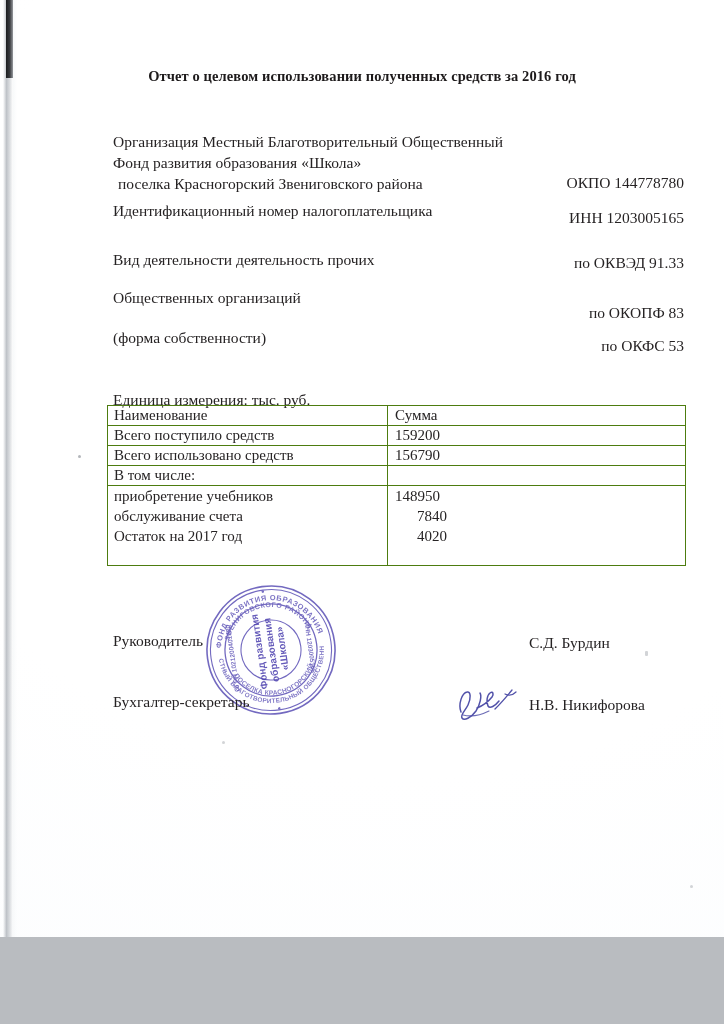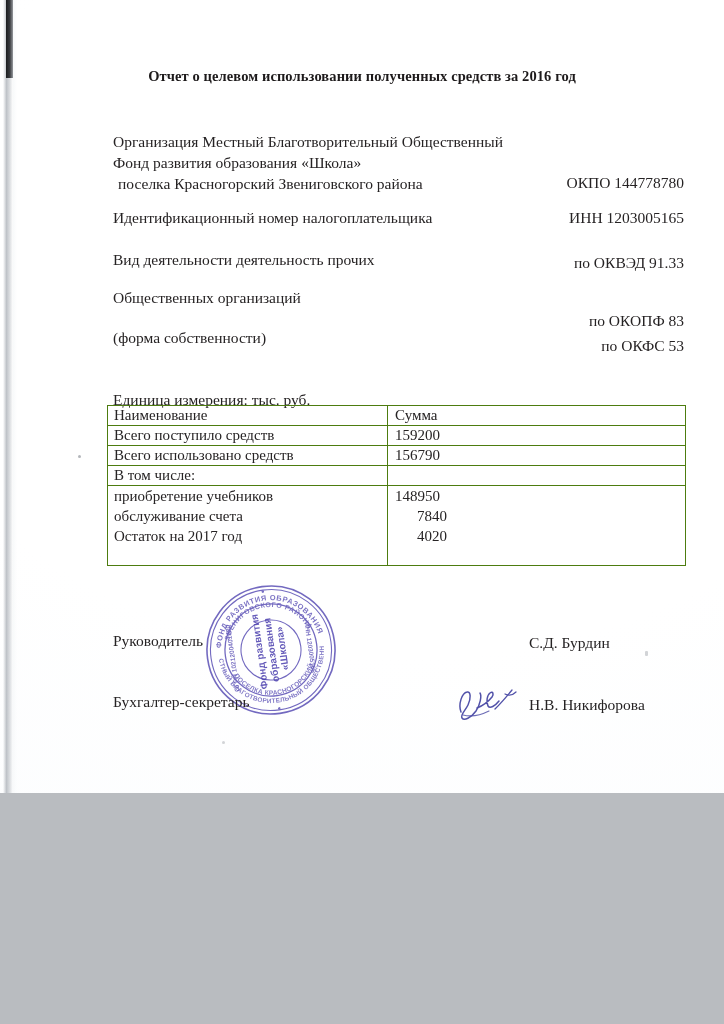--- a/index.html
+++ b/index.html
@@ -3,21 +3,21 @@
 <meta charset="utf-8">
 <style>
   html, body {
     margin: 0;
     padding: 0;
     background: #b9bcc0;
   }
   #page {
     position: relative;
     width: 724px;
-    height: 793px;
+    height: 937px;
     background: #fef9c3;
     overflow: hidden;
     font-family: "Liberation Serif", serif;
     color: #231f20;
   }
   
   #scan-edge-dark {
     position: absolute;
     left: 6px; top: 0;
     width: 7px; height: 78px;
@@ -198,28 +198,28 @@
 
   <div class="title">Отчет о целевом использовании полученных средств за 2016 год</div>
 
   <div class="org-block">
     <div class="org-line">Организация Местный Благотворительный Общественный</div>
     <div class="org-line">Фонд развития образования «Школа»</div>
     <div class="org-line indent">поселка Красногорский Звениговского района</div>
   </div>
   <div class="row-code" style="top:174px;">ОКПО 144778780</div>
 
-  <div class="row-label" style="top:209px;">Идентификационный номер налогоплательщика</div>
+  <div class="row-label" style="top:202px;">Идентификационный номер налогоплательщика</div>
   <div class="row-code" style="top:209px;">ИНН 1203005165</div>
 
   <div class="row-label" style="top:251px;">Вид деятельности деятельность прочих</div>
   <div class="row-code" style="top:254px;">по ОКВЭД 91.33</div>
 
   <div class="row-label" style="top:289px;text-align:right;">Общественных организаций</div>
-  <div class="row-code" style="top:312px;">по ОКОПФ 83</div>
+  <div class="row-code" style="top:304px;">по ОКОПФ 83</div>
 
   <div class="row-label" style="top:329px;">(форма собственности)</div>
   <div class="row-code" style="top:337px;">по ОКФС 53</div>
 
   <div class="unit">Единица измерения: тыс. руб.</div>
 
   <table class="report">
     <tbody>
       <tr>
         <td>Наименование</td>

